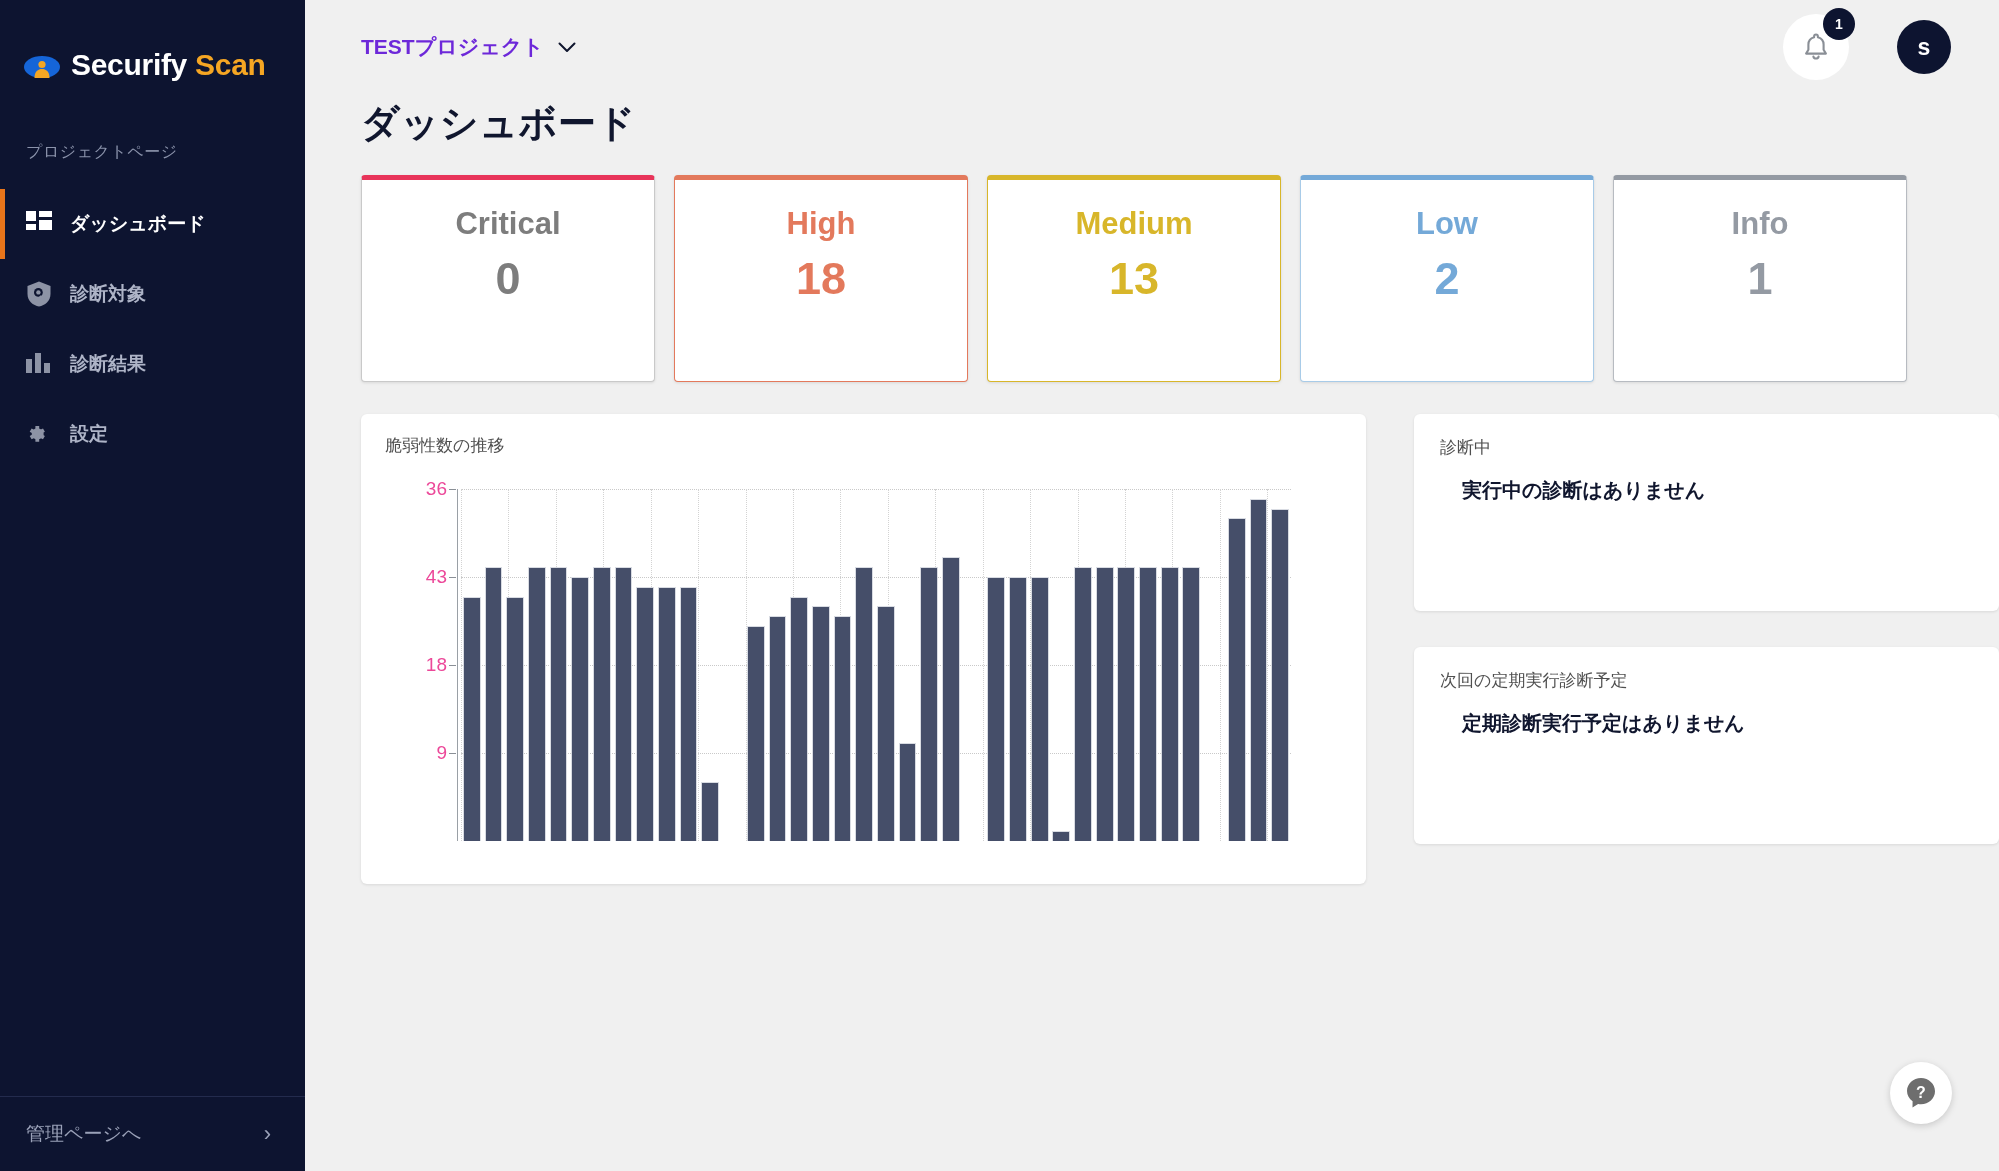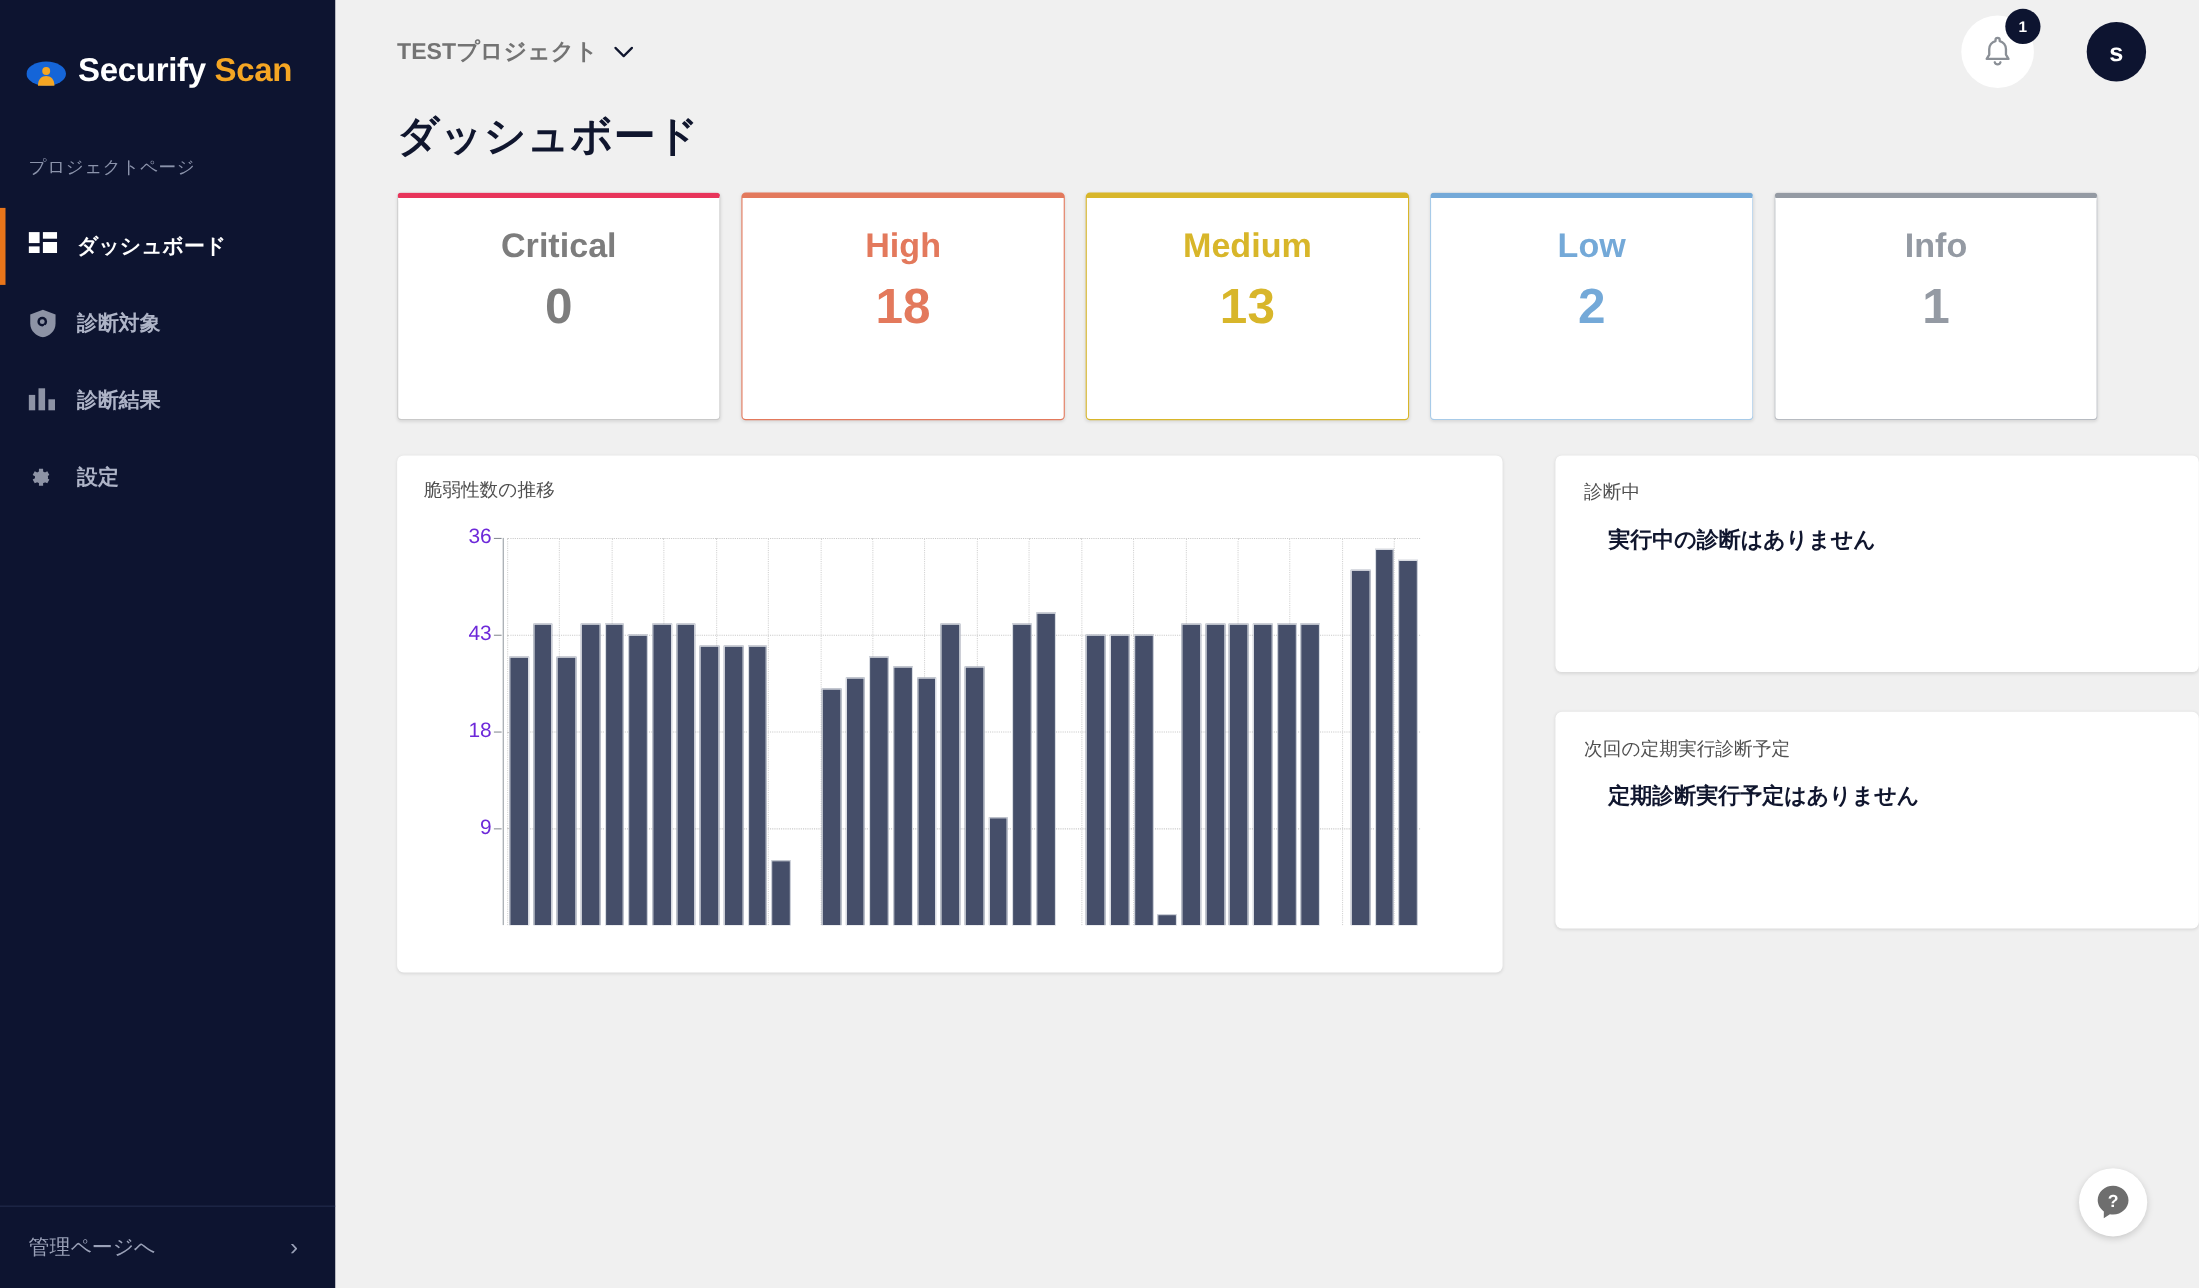--- a/index.html
+++ b/index.html
@@ -66,21 +66,21 @@
   .main {
     flex: 1 1 auto; height: 1171px; position: relative;
     background: #f0f0f0; overflow: hidden;
   }
   .topbar {
     height: 94px; display: flex; align-items: center;
     padding: 0 48px 0 56px; justify-content: space-between;
   }
   .project-select {
     display: flex; align-items: center; gap: 14px;
-    font-size: 21px; font-weight: 700; color: #737373; cursor: pointer;
+    font-size: 21px; font-weight: 700; color: #6d28d9; cursor: pointer;
   }
   .chev-down { display:block; width: 18px; height: 11px; }
   .topbar-right { display: flex; align-items: center; gap: 48px; }
   .bell-wrap {
     width: 66px; height: 66px; border-radius: 50%;
     background: #ffffff; display: flex; align-items: center;
     justify-content: center; position: relative; cursor: pointer;
   }
   .bell-ico { width: 28px; height: 30px; display:block; }
   .bell-badge {
@@ -145,21 +145,21 @@
     position: absolute;
     left: 100px; top: 75px;
     width: 830px; height: 352px;
   }
   .axis-labels {
     position: absolute; left: 38px; top: 75px;
     width: 58px; height: 352px;
   }
   .ytick {
     position: absolute; right: 10px;
-    font-size: 19px; color: #6d28d9; transform: translateY(-50%);
+    font-size: 19px; color: #ec4899; transform: translateY(-50%);
     text-align: right; white-space: nowrap;
   }
   .ytick::after {
     content: ""; position: absolute; right: -9px; top: 50%;
     width: 7px; height: 1px; background: #8a8f96;
   }
   .axis-line {
     position: absolute; left: 96px; top: 75px;
     width: 1px; height: 352px; background: #9aa0a6;
   }

